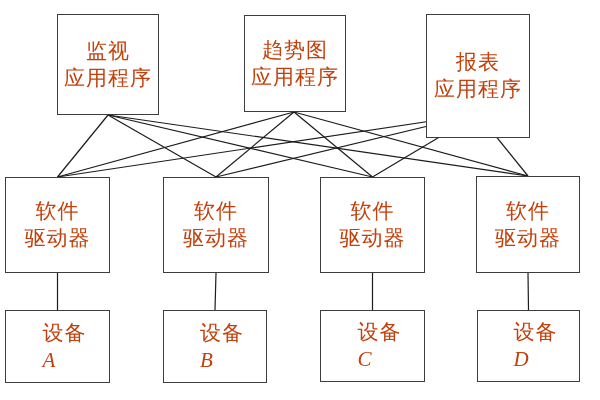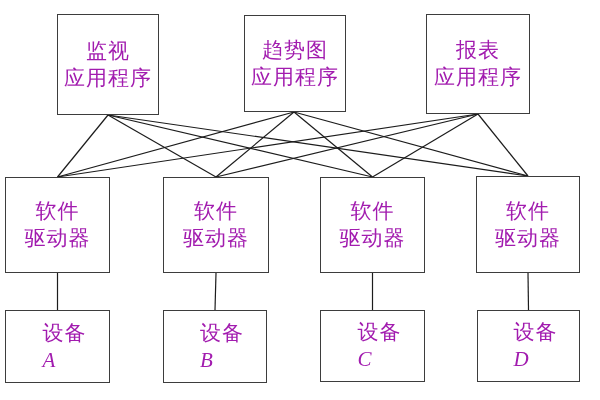--- a/index.html
+++ b/index.html
@@ -25,21 +25,21 @@
   .box {
     position: absolute;
     box-sizing: border-box;
     background: #ffffff;
     border: 1.6px solid #3d3d3d;
     display: flex;
     flex-direction: column;
     align-items: center;
     justify-content: center;
     text-align: center;
-    color: #a21caf;
+    color: #c2410c;
     font-size: 21px;
     letter-spacing: 1px;
     line-height: 27px;
   }
   .device-row {
     display: flex;
     align-items: baseline;
     justify-content: center;
     flex-direction: column;
   }
@@ -76,21 +76,21 @@
   <div class="box" style="left: 57px; top: 14px; width: 102px; height: 101px; border-color: rgb(61, 61, 61);">
     <span>监视</span>
     <span>应用程序</span>
   </div>
 
   <div class="box" style="left: 244px; top: 15px; width: 102px; height: 97px; border-color: rgb(61, 61, 61);">
     <span>趋势图</span>
     <span>应用程序</span>
   </div>
 
-  <div class="box" style="left: 426px; top: 14px; width: 104px; height: 100px; border-color: rgb(61, 61, 61); text-align: center;">
+  <div class="box" style="left: 426px; top: 14px; width: 104px; height: 124px; border-color: rgb(61, 61, 61); text-align: center;">
     <span>报表</span>
     <span>应用程序</span>
   </div>
 
   <div class="box" style="left: 5px; top: 177px; width: 105px; height: 96px; border-color: rgb(61, 61, 61);">
     <span>软件</span>
     <span>驱动器</span>
   </div>
 
   <div class="box" style="left: 163px; top: 177px; width: 106px; height: 96px; border-color: rgb(61, 61, 61);">

